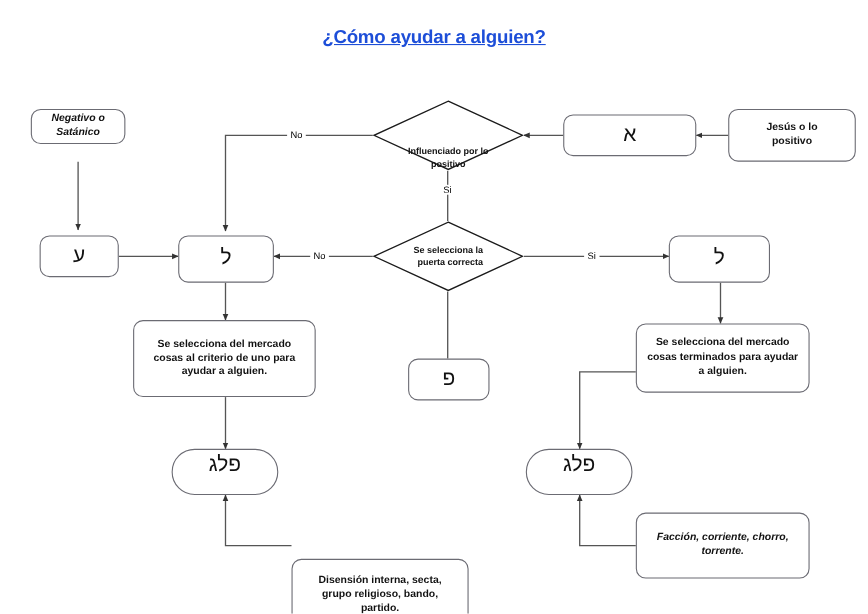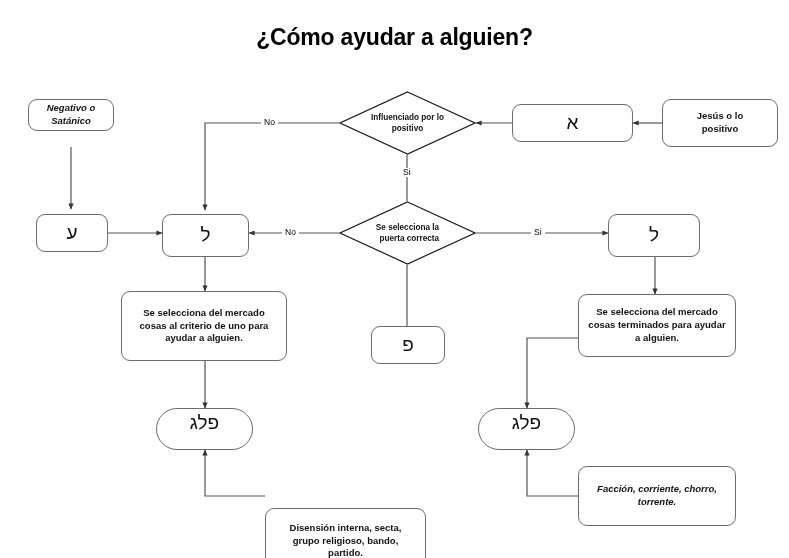--- a/index.html
+++ b/index.html
@@ -25,24 +25,25 @@
     height: 558px;
     pointer-events: none;
   }
 
   .title {
     position: absolute;
     left: 0;
     top: 24px;
     width: 789px;
     text-align: center;
-    font-size: 23px;
+    font-size: 17px;
     font-weight: bold;
-    color: #000000;
+    color: #1d4ed8;
     letter-spacing: -0.2px;
+    text-decoration: underline;
   }
 
   .node {
     position: absolute;
     box-sizing: border-box;
     display: flex;
     align-items: center;
     justify-content: center;
     text-align: center;
     color: #111111;
@@ -161,21 +162,21 @@
 
   <div class="node box" style="left:662px; top:99px; width:116px; height:48px;">
     <span style="white-space:pre-line;">Jesús o lo
 positivo</span>
   </div>
 
   <div class="node hebrew" style="left:512px; top:104px; width:121px; height:38px;">
     <span>א</span>
   </div>
 
-  <div class="node diamond" style="left:339px; top:91px; width:137px; height:64px;">
+  <div class="node diamond" style="left:339px; top:91px; width:137px; height:64px;align-items:flex-end;">
     <svg viewBox="0 0 137 64" preserveAspectRatio="none">
       <polygon points="68.5,1 136,32 68.5,63 1,32" fill="#ffffff" stroke="#1b1b1b" stroke-width="1.2"></polygon>
     </svg>
     <span class="dlabel" style="white-space:pre-line;">Influenciado por lo
 positivo</span>
   </div>
 
   <div class="node hebrew" style="left:36px; top:214px; width:72px; height:38px;">
     <span>ע</span>
   </div>

